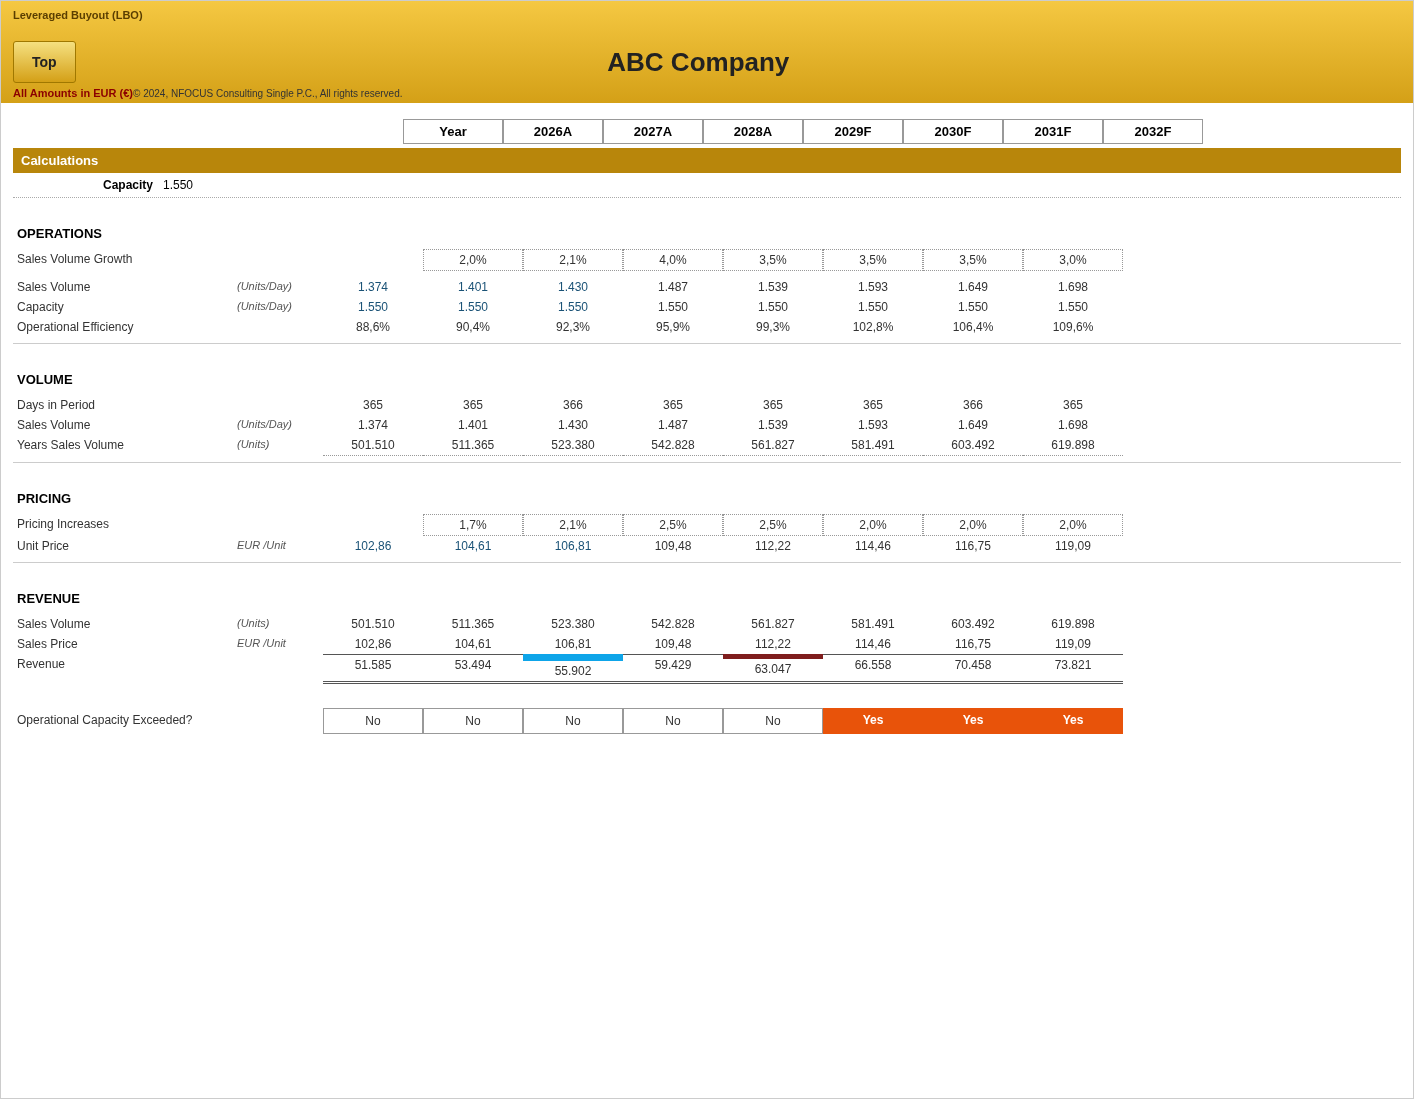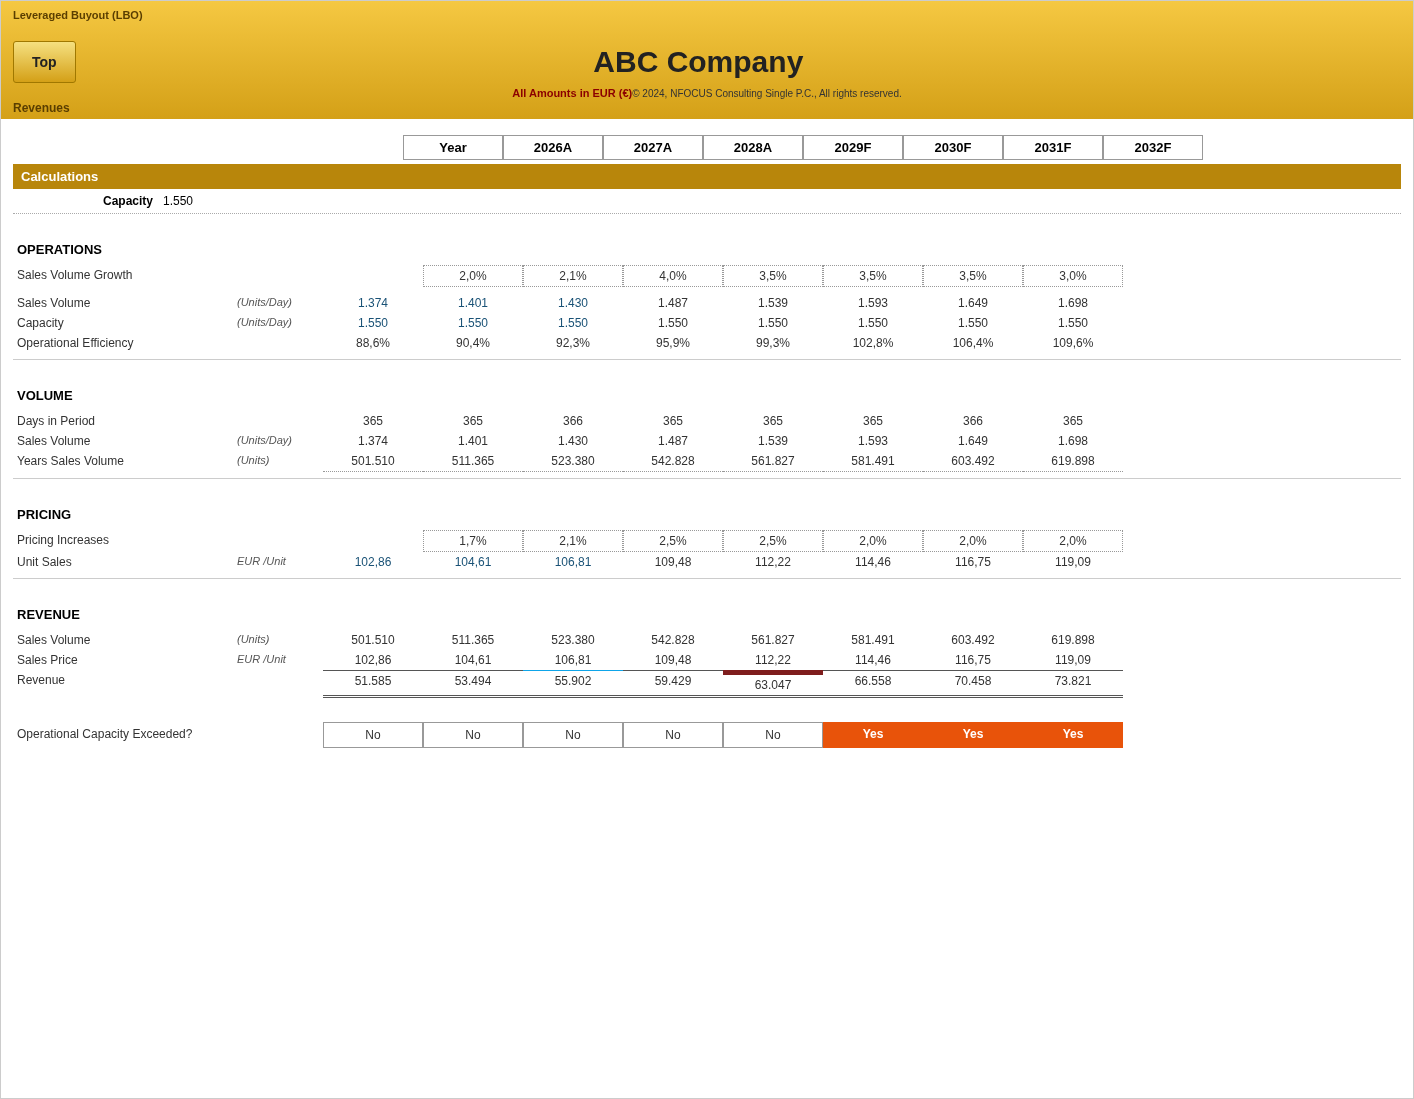--- a/index.html
+++ b/index.html
@@ -11,42 +11,42 @@
       background: #fff;
       border: 1px solid #ccc;
     }
 
     .header-bar {
       background: linear-gradient(to bottom, #f5c842, #d4a017);
       padding: 8px 12px 4px 12px;
     }
 
     .header-title {
-      font-size: 30px;
+      font-size: 26px;
       font-weight: bold;
       color: #222;
       text-align: center;
       flex: 1;
       padding: 4px 0;
     }
 
     .top-btn {
       background: linear-gradient(to bottom, #f5e080, #d4a017);
       border: 1px solid #a07800;
       border-radius: 3px;
       padding: 12px 18px;
       font-size: 14px;
       font-weight: bold;
       color: #222;
       cursor: pointer;
     }
 
     .header-sub-row {
       display: flex;
-      justify-content: center;
+      justify-content: flex-start;
       align-items: center;
       margin-top: 2px;
     }
 
     .amounts-label {
       color: #8B0000;
       font-size: 11px;
       font-weight: bold;
     }
 
@@ -186,21 +186,20 @@
     <div style="font-size:11px; font-weight:bold; color:#5a3e00; margin-bottom:20px;">Leveraged Buyout (LBO)</div>
     <div style="display:flex; align-items:center; justify-content:space-between;">
       <button class="top-btn">Top</button>
       <div class="header-title">ABC Company</div>
       <div style="width:80px;"></div>
     </div>
     <div class="header-sub-row" style="margin-top:4px;">
       <span class="amounts-label">All Amounts in  EUR (€)</span>
       <span class="copyright-label">© 2024, NFOCUS Consulting Single P.C., All rights reserved.</span>
     </div>
-    <div class="revenues-label">Revenues</div>
   </div>
 
   <div class="main-content">
 
     <div class="year-header-row">
       <div style="border:none;"></div>
       <div style="border:none;"></div>
       <div class="year-header-cell label-cell">Year</div>
       <div class="year-header-cell data-year">2026A</div>
       <div class="year-header-cell data-year">2027A</div>
@@ -330,21 +329,21 @@
       <div class="data-cell framed">1,7%</div>
       <div class="data-cell framed">2,1%</div>
       <div class="data-cell framed">2,5%</div>
       <div class="data-cell framed">2,5%</div>
       <div class="data-cell framed">2,0%</div>
       <div class="data-cell framed">2,0%</div>
       <div class="data-cell framed">2,0%</div>
     </div>
 
     <div class="data-grid" style="border-bottom: 1px solid #ccc; padding-bottom:6px;">
-      <div class="row-label">Unit Sales</div>
+      <div class="row-label">Unit Price</div>
       <div class="row-unit">EUR /Unit</div>
       <div class="data-cell blue">102,86</div>
       <div class="data-cell blue">104,61</div>
       <div class="data-cell blue">106,81</div>
       <div class="data-cell">109,48</div>
       <div class="data-cell">112,22</div>
       <div class="data-cell">114,46</div>
       <div class="data-cell">116,75</div>
       <div class="data-cell">119,09</div>
     </div>
@@ -377,21 +376,21 @@
       <div class="data-cell">114,46</div>
       <div class="data-cell">116,75</div>
       <div class="data-cell">119,09</div>
     </div>
 
     <div class="data-grid" style="padding-bottom: 4px;">
       <div class="row-label">Revenue</div>
       <div class="row-unit"></div>
       <div class="data-cell" style="border-top: 1px solid #555; border-bottom: 3px double #555;">51.585</div>
       <div class="data-cell" style="border-top: 1px solid #555; border-bottom: 3px double #555;">53.494</div>
-      <div class="data-cell" style="border-top: 1px solid #0ea5e9; border-bottom: 3px double #555;">55.902</div>
+      <div class="data-cell" style="border-top: 7px solid #0ea5e9; border-bottom: 3px double #555;">55.902</div>
       <div class="data-cell" style="border-top: 1px solid #555; border-bottom: 3px double #555;">59.429</div>
       <div class="data-cell" style="border-top: 5px solid #7f1d1d; border-bottom: 3px double #555;">63.047</div>
       <div class="data-cell" style="border-top: 1px solid #555; border-bottom: 3px double #555;">66.558</div>
       <div class="data-cell" style="border-top: 1px solid #555; border-bottom: 3px double #555;">70.458</div>
       <div class="data-cell" style="border-top: 1px solid #555; border-bottom: 3px double #555;">73.821</div>
     </div>
 
     <div class="op-cap-grid" style="margin-top: 20px;">
       <div class="row-label" style="font-size:12px; padding:5px 4px;">Operational Capacity Exceeded?</div>
       <div style=""></div>

